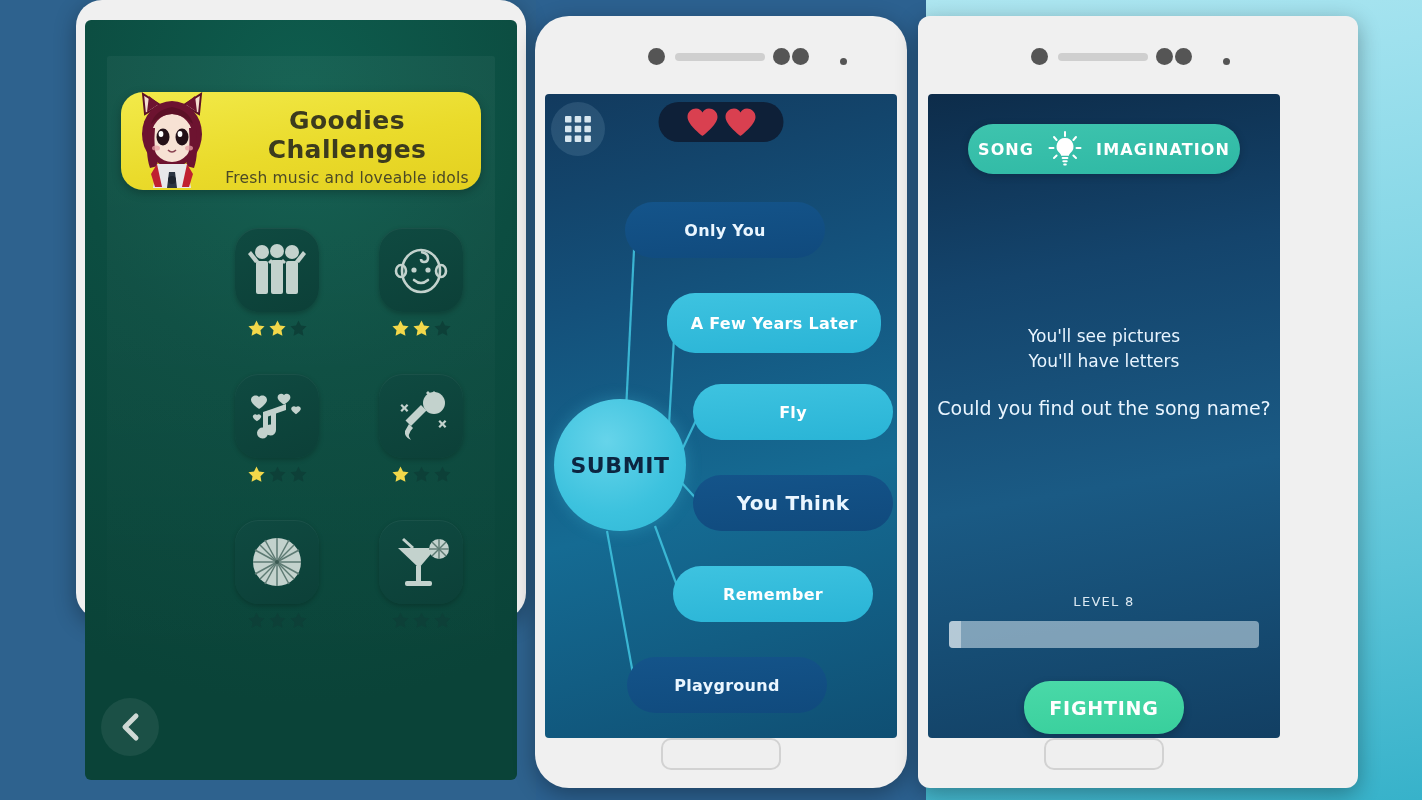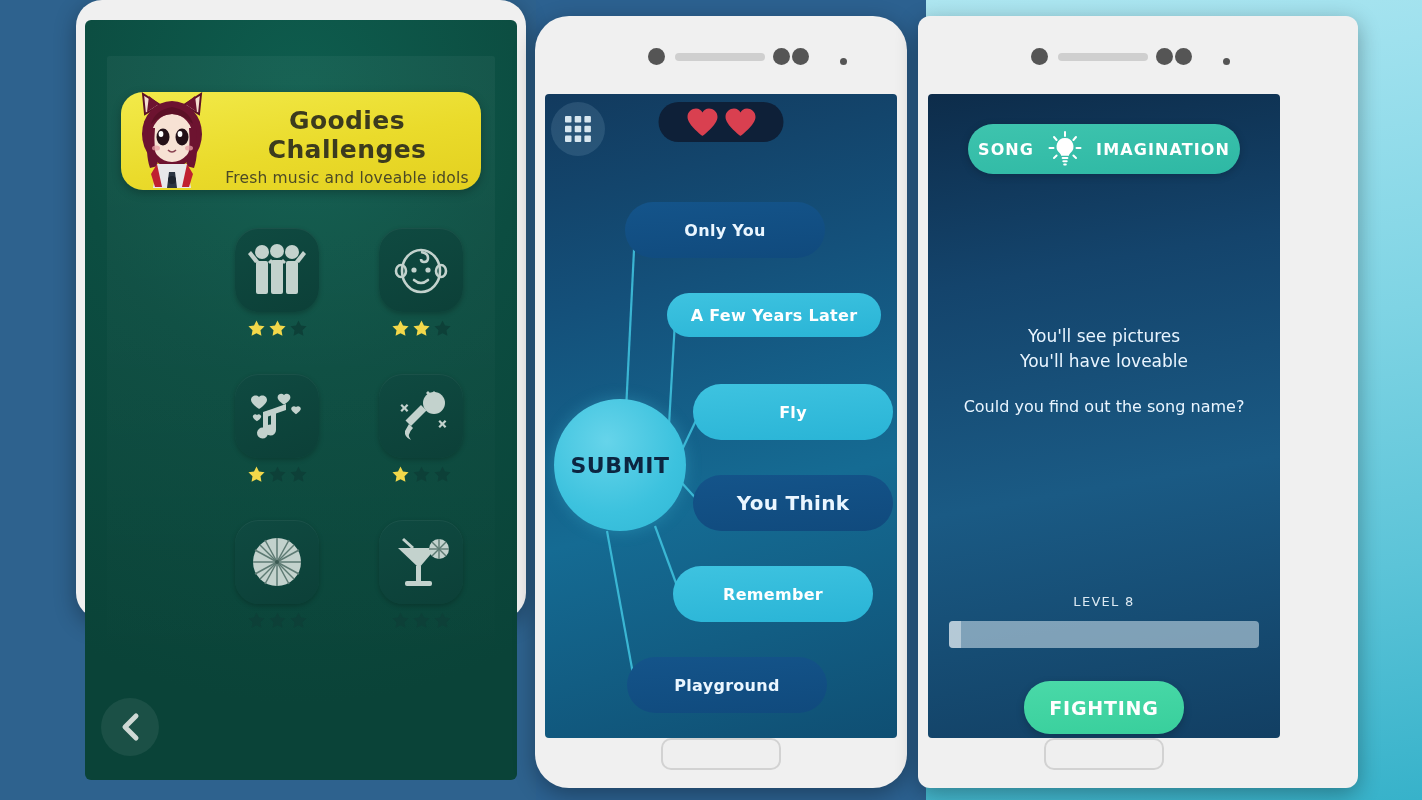--- a/index.html
+++ b/index.html
@@ -147,21 +147,21 @@
     display:flex; align-items:center; justify-content:center; gap:14px;
     font-family:"DejaVu Sans", sans-serif;
     box-shadow:0 2px 8px rgba(0,0,0,.2);
   }
   .pill-word { font-size:16px; font-weight:bold; color:#fff; letter-spacing:1.1px; }
   #instructions {
     position:absolute; left:0; top:230px; width:352px; text-align:center;
     color:#e9f5ff; font-family:"DejaVu Sans", sans-serif;
   }
   #instructions .l1 { font-size:17px; line-height:25px; }
-  #instructions .l3 { font-size:16px; margin-top:23px; }
+  #instructions .l3 { font-size:19px; margin-top:23px; }
   #level-wrap { position:absolute; left:0; top:500px; width:352px; text-align:center; }
   #level-label {
     color:#dce9f2; font-size:13px; letter-spacing:1.3px;
     font-family:"DejaVu Sans", sans-serif;
   }
   #level-bar {
     margin:12px auto 0; width:310px; height:27px; border-radius:4px;
     background:rgba(225,240,248,.52); position:relative; overflow:hidden;
   }
   #level-fill { position:absolute; left:0; top:0; height:100%; background:rgba(255,255,255,.42); }
@@ -414,21 +414,21 @@
           <line x1="136" y1="358" x2="155" y2="318"></line>
           <line x1="136" y1="388" x2="155" y2="409"></line>
           <line x1="110" y1="432" x2="135" y2="500"></line>
           <line x1="62" y1="437" x2="90" y2="591"></line>
         </g>
       </svg>
 
       <div class="node dark" style="left:80px; top:108px; width:200px; height:56px; font-size:16px;">
         <span>Only You</span>
       </div>
-      <div class="node light" style="left:122px; top:199px; width:214px; height:44px; font-size:16px;">
+      <div class="node light" style="left:122px; top:199px; width:214px; height:60px; font-size:16px;">
         <span>A Few Years Later</span>
       </div>
       <div class="node light" style="left:148px; top:290px; width:200px; height:56px; font-size:16px;">
         <span>Fly</span>
       </div>
       <div class="node dark" style="left:148px; top:381px; width:200px; height:56px; font-size:20px;">
         <span>You Think</span>
       </div>
       <div class="node light" style="left:128px; top:472px; width:200px; height:56px; font-size:16px;text-align:right;">
         <span>Remember</span>
@@ -494,21 +494,21 @@
         <path d="M17 7 a8.5 8.5 0 0 1 5.2 15.2 q-1.2 1-1.3 2.6 h-7.8 q-.1-1.6-1.3-2.6 A8.5 8.5 0 0 1 17 7 Z" fill="#ffffff"></path>
         <rect x="13.6" y="26" width="6.8" height="2" rx="1" fill="#ffffff"></rect>
         <rect x="14.3" y="29.2" width="5.4" height="2" rx="1" fill="#ffffff"></rect>
         <rect x="15.2" y="32.4" width="3.6" height="2" rx="1" fill="#ffffff"></rect>
       </svg>
       <span class="pill-word">IMAGINATION</span>
     </div>
 
     <div id="instructions">
       <div class="l1">You'll see pictures</div>
-      <div class="l1">You'll have loveable</div>
+      <div class="l1">You'll have letters</div>
       <div class="l3">Could you find out the song name?</div>
     </div>
 
     <div id="level-wrap">
       <div id="level-label">LEVEL 8</div>
       <div id="level-bar">
         <div id="level-fill" style="width: 4%;"></div>
       </div>
     </div>
 

